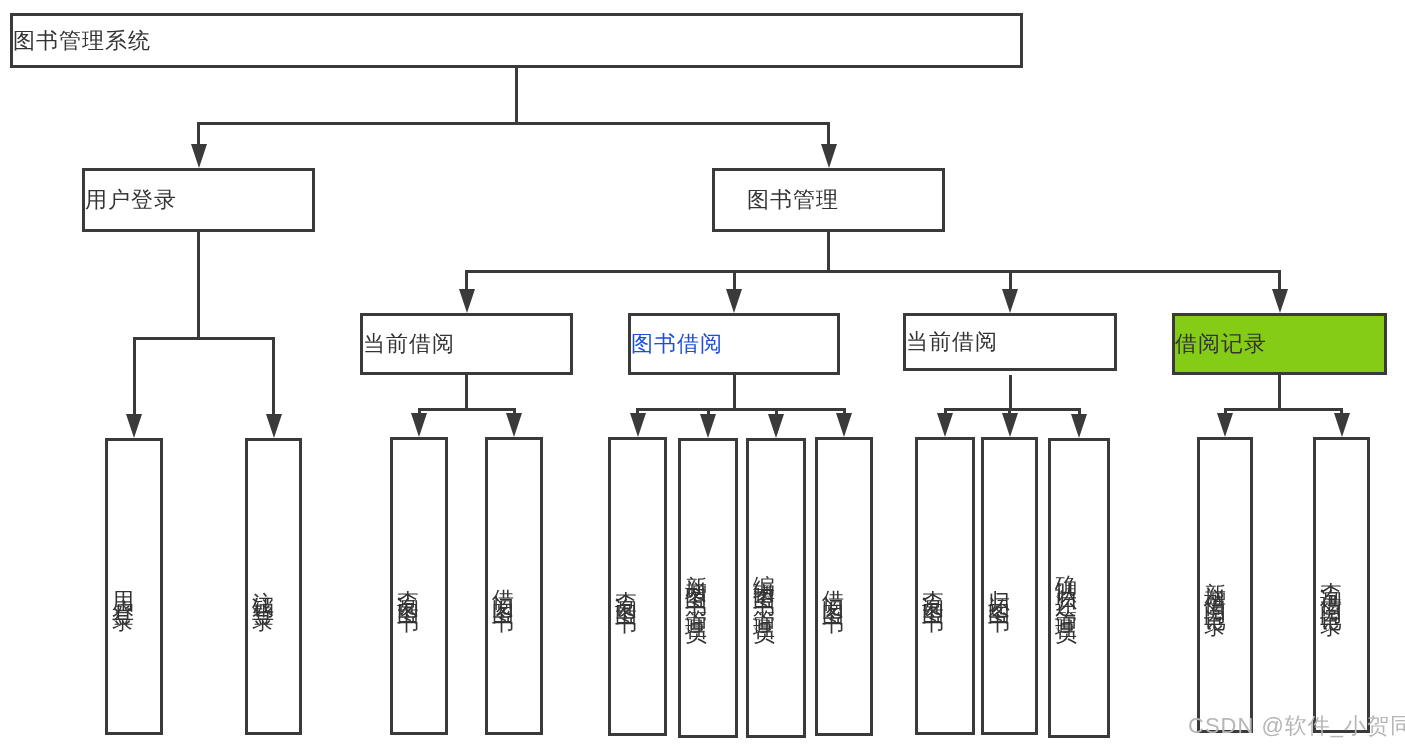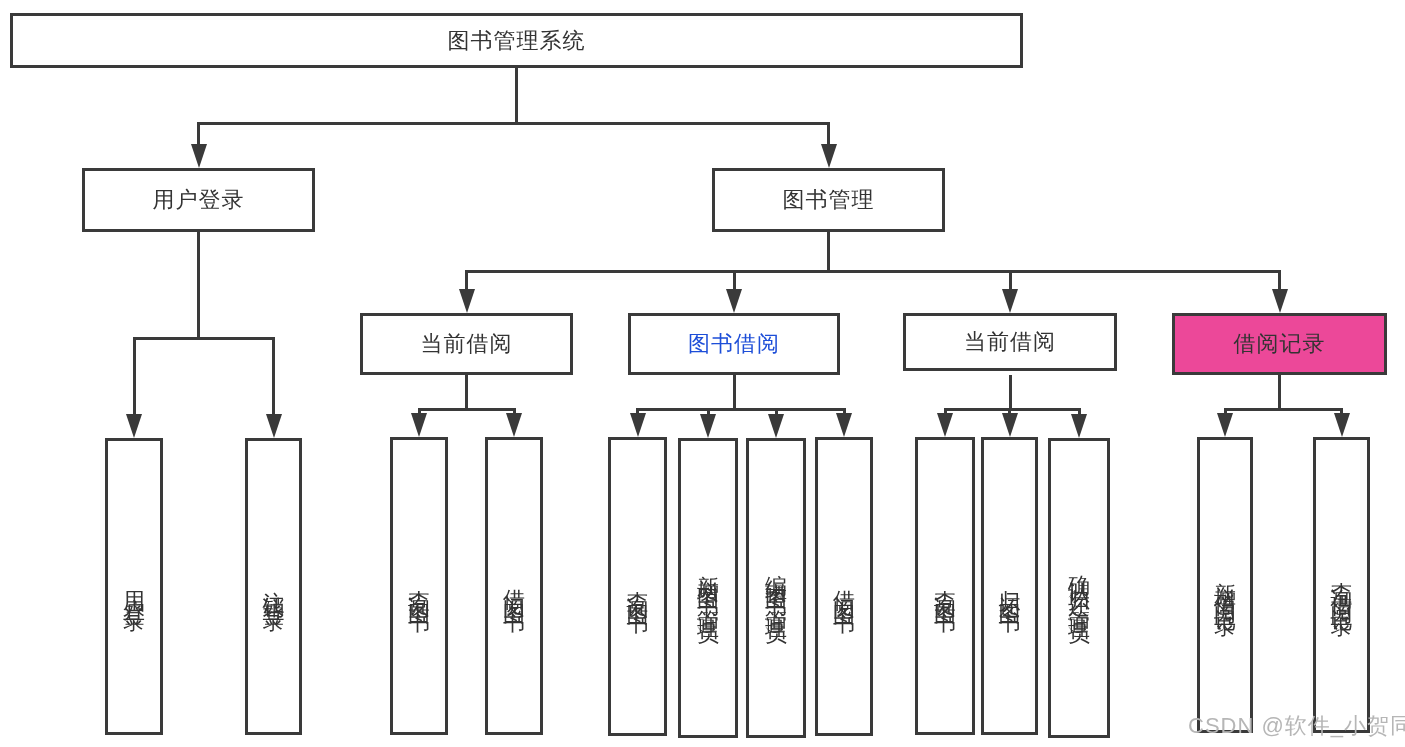--- a/index.html
+++ b/index.html
@@ -15,21 +15,20 @@
     background: #ffffff;
     overflow: hidden;
   }
   .node {
     position: absolute;
     box-sizing: border-box;
     border: 3px solid #3a3a3a;
     background: #ffffff;
     display: flex;
     align-items: center;
-    justify-content: center;
   }
   .node .label {
     font-size: 22px;
     color: #333333;
     letter-spacing: 1px;
     white-space: nowrap;
   }
   .node.vertical .label {
     writing-mode: vertical-rl;
     text-orientation: mixed;
@@ -63,33 +62,33 @@
 <body>
 
 <div id="canvas" style="background: rgb(255, 255, 255);">
   <div id="diagram">
       <div class="node" style="left: 10px; top: 13px; width: 1013px; height: 55px; border-color: rgb(58, 58, 58); background: rgb(255, 255, 255);">
         <span class="label" style="color: rgb(51, 51, 51);">图书管理系统</span>
       </div>
       <div class="node" style="left: 82px; top: 168px; width: 233px; height: 64px; border-color: rgb(58, 58, 58); background: rgb(255, 255, 255);">
         <span class="label" style="color: rgb(51, 51, 51);">用户登录</span>
       </div>
-      <div class="node" style="left: 712px; top: 168px; width: 233px; height: 64px; border-color: rgb(58, 58, 58); background: rgb(255, 255, 255);">
+      <div class="node" style="left: 712px; top: 168px; width: 233px; height: 64px; border-color: rgb(58, 58, 58); background: rgb(255, 255, 255); padding-left: 32px;">
         <span class="label" style="color: rgb(51, 51, 51);">图书管理</span>
       </div>
       <div class="node" style="left: 360px; top: 313px; width: 213px; height: 62px; border-color: rgb(58, 58, 58); background: rgb(255, 255, 255);">
         <span class="label" style="color: rgb(51, 51, 51);">当前借阅</span>
       </div>
       <div class="node" style="left: 628px; top: 313px; width: 212px; height: 62px; border-color: rgb(58, 58, 58); background: rgb(255, 255, 255);">
         <span class="label" style="color: #1d4ed8;">图书借阅</span>
       </div>
       <div class="node" style="left: 903px; top: 313px; width: 214px; height: 58px; border-color: rgb(58, 58, 58); background: rgb(255, 255, 255);">
         <span class="label" style="color: rgb(51, 51, 51);">当前借阅</span>
       </div>
-      <div class="node" style="left: 1172px; top: 313px; width: 215px; height: 62px; border-color: rgb(58, 58, 58); background: #ec4899;">
+      <div class="node" style="left: 1172px; top: 313px; width: 215px; height: 62px; border-color: rgb(58, 58, 58); background: #84cc16;">
         <span class="label" style="color: rgb(51, 51, 51);">借阅记录</span>
       </div>
       <div class="node vertical" style="left: 105px; top: 438px; width: 58px; height: 297px; border-color: rgb(58, 58, 58); background: rgb(255, 255, 255);">
         <span class="label" style="color: rgb(51, 51, 51);">用户登录</span>
       </div>
       <div class="node vertical" style="left: 245px; top: 438px; width: 57px; height: 297px; border-color: rgb(58, 58, 58); background: rgb(255, 255, 255);">
         <span class="label" style="color: rgb(51, 51, 51);">注销登录</span>
       </div>
       <div class="node vertical" style="left: 390px; top: 437px; width: 58px; height: 298px; border-color: rgb(58, 58, 58); background: rgb(255, 255, 255);">
         <span class="label" style="color: rgb(51, 51, 51);">查询图书</span>

